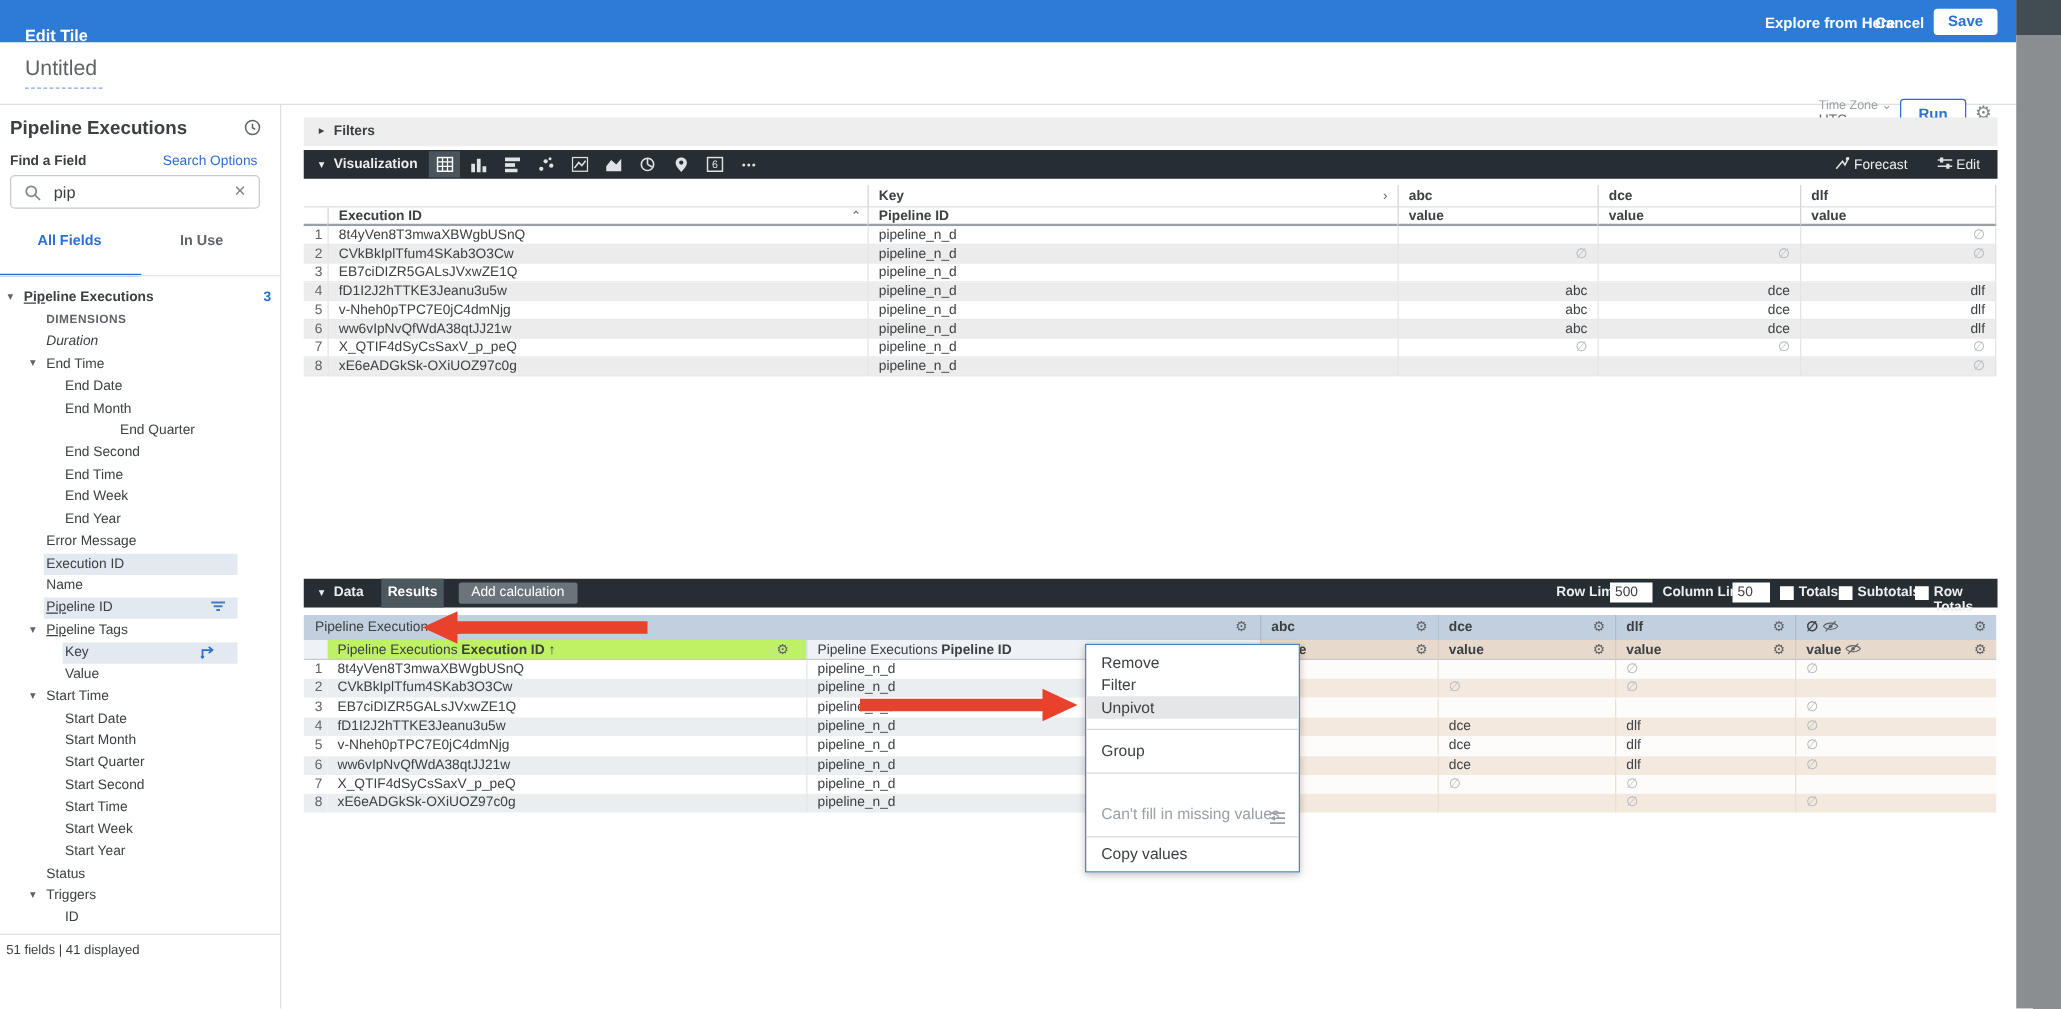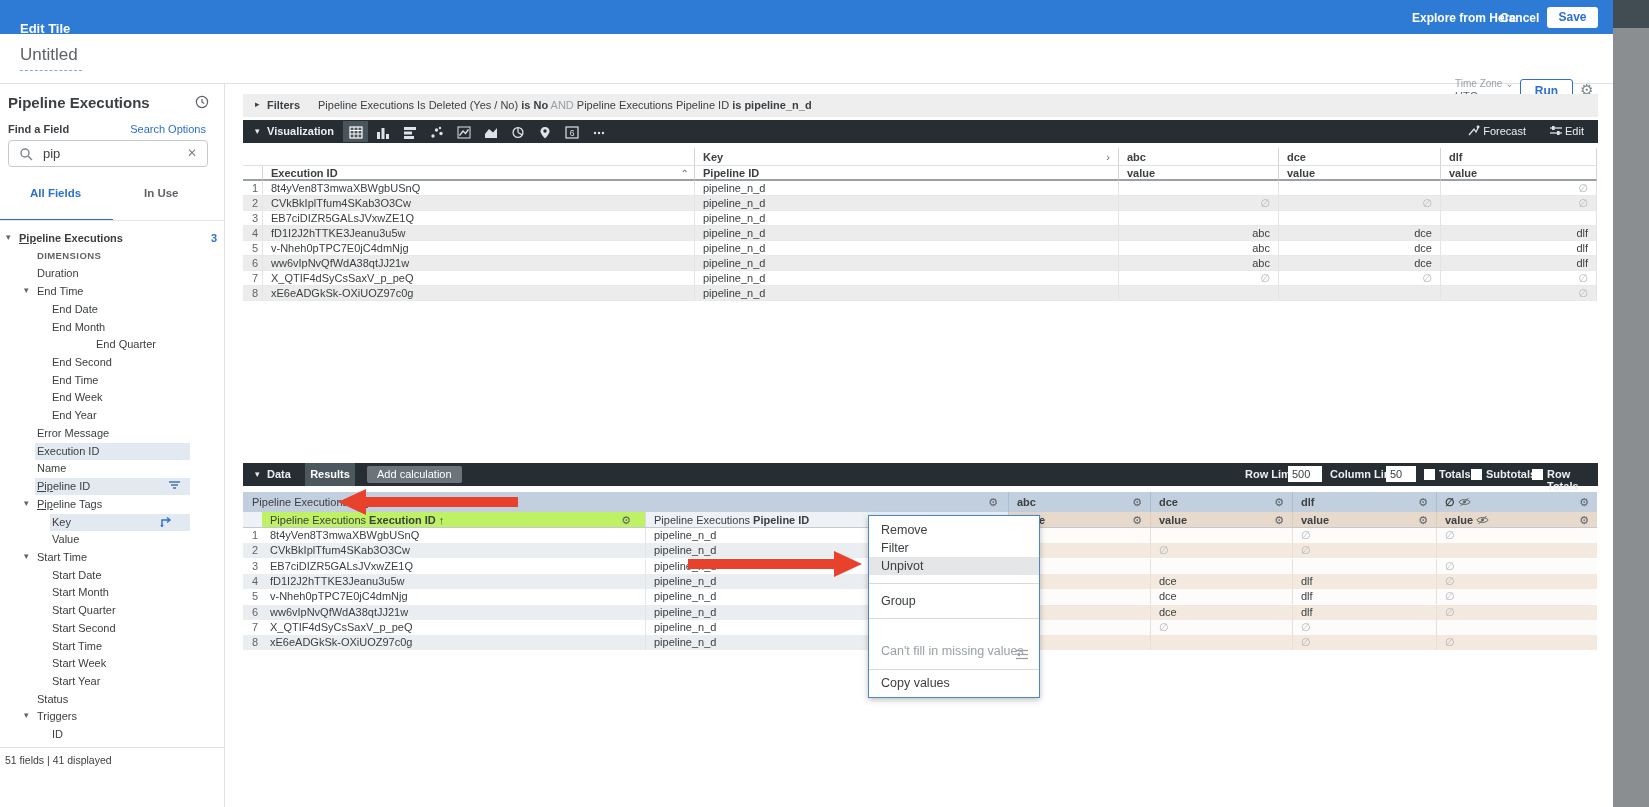--- a/index.html
+++ b/index.html
@@ -134,21 +134,21 @@
     <div id="field-list">
         <div class="f-row" style="top: 146px;">
           <span class="car" style="left: 6px;">▾</span>
           <span class="lbl" style="left: 19px; font-weight: 600;"><span class="match-u">Pip</span>eline Executions</span>
           <span class="cnt">3</span>
         </div>
         <div class="f-row" style="top: 163.72px;">
           <span class="lbl sec" style="left: 37px;">DIMENSIONS</span>
         </div>
         <div class="f-row" style="top: 181.44px;">
-          <span class="lbl" style="left: 37px;">Duration</span>
+          <span class="lbl" style="left: 37px; font-style: italic;">Duration</span>
         </div>
         <div class="f-row" style="top: 199.16px;">
           <span class="car" style="left: 24px;">▾</span>
           <span class="lbl" style="left: 37px;">End Time</span>
         </div>
         <div class="f-row" style="top: 216.88px;">
           <span class="lbl" style="left: 52px;">End Date</span>
         </div>
         <div class="f-row" style="top: 234.6px;">
           <span class="lbl" style="left: 52px;">End Month</span>
@@ -238,21 +238,20 @@
         <div class="f-row" style="top: 642.16px;">
           <span class="lbl" style="left: 52px;">ID</span>
         </div>
       </div>
     <div id="sb-footer">51 fields | 41 displayed</div>
   </div>
 
   <div id="filtersbar">
     <span class="car">▸</span>
     <span class="flabel">Filters</span>
-    <span id="filter-text"><span>Pipeline Executions Is Deleted (Yes / No) </span><span class="b">is No</span><span class="muted"> AND </span><span>Pipeline Executions Pipeline ID </span><span class="b">is pipeline_n_d</span></span>
   </div>
 
   <div id="vizbar" class="darkbar">
     <span class="car">▾</span>
     <span class="blabel">Visualization</span>
     <span id="viz-icons"><span class="viz-icon active" style="left: 100px;"><svg width="14" height="13" viewBox="0 0 14 13">
             <rect x="1" y="1" width="12" height="11" fill="none" stroke="currentColor" stroke-width="1.2"></rect>
             <line x1="1" y1="4.5" x2="13" y2="4.5" stroke="currentColor"></line>
             <line x1="1" y1="8" x2="13" y2="8" stroke="currentColor"></line>
             <line x1="5" y1="1" x2="5" y2="12" stroke="currentColor"></line>

